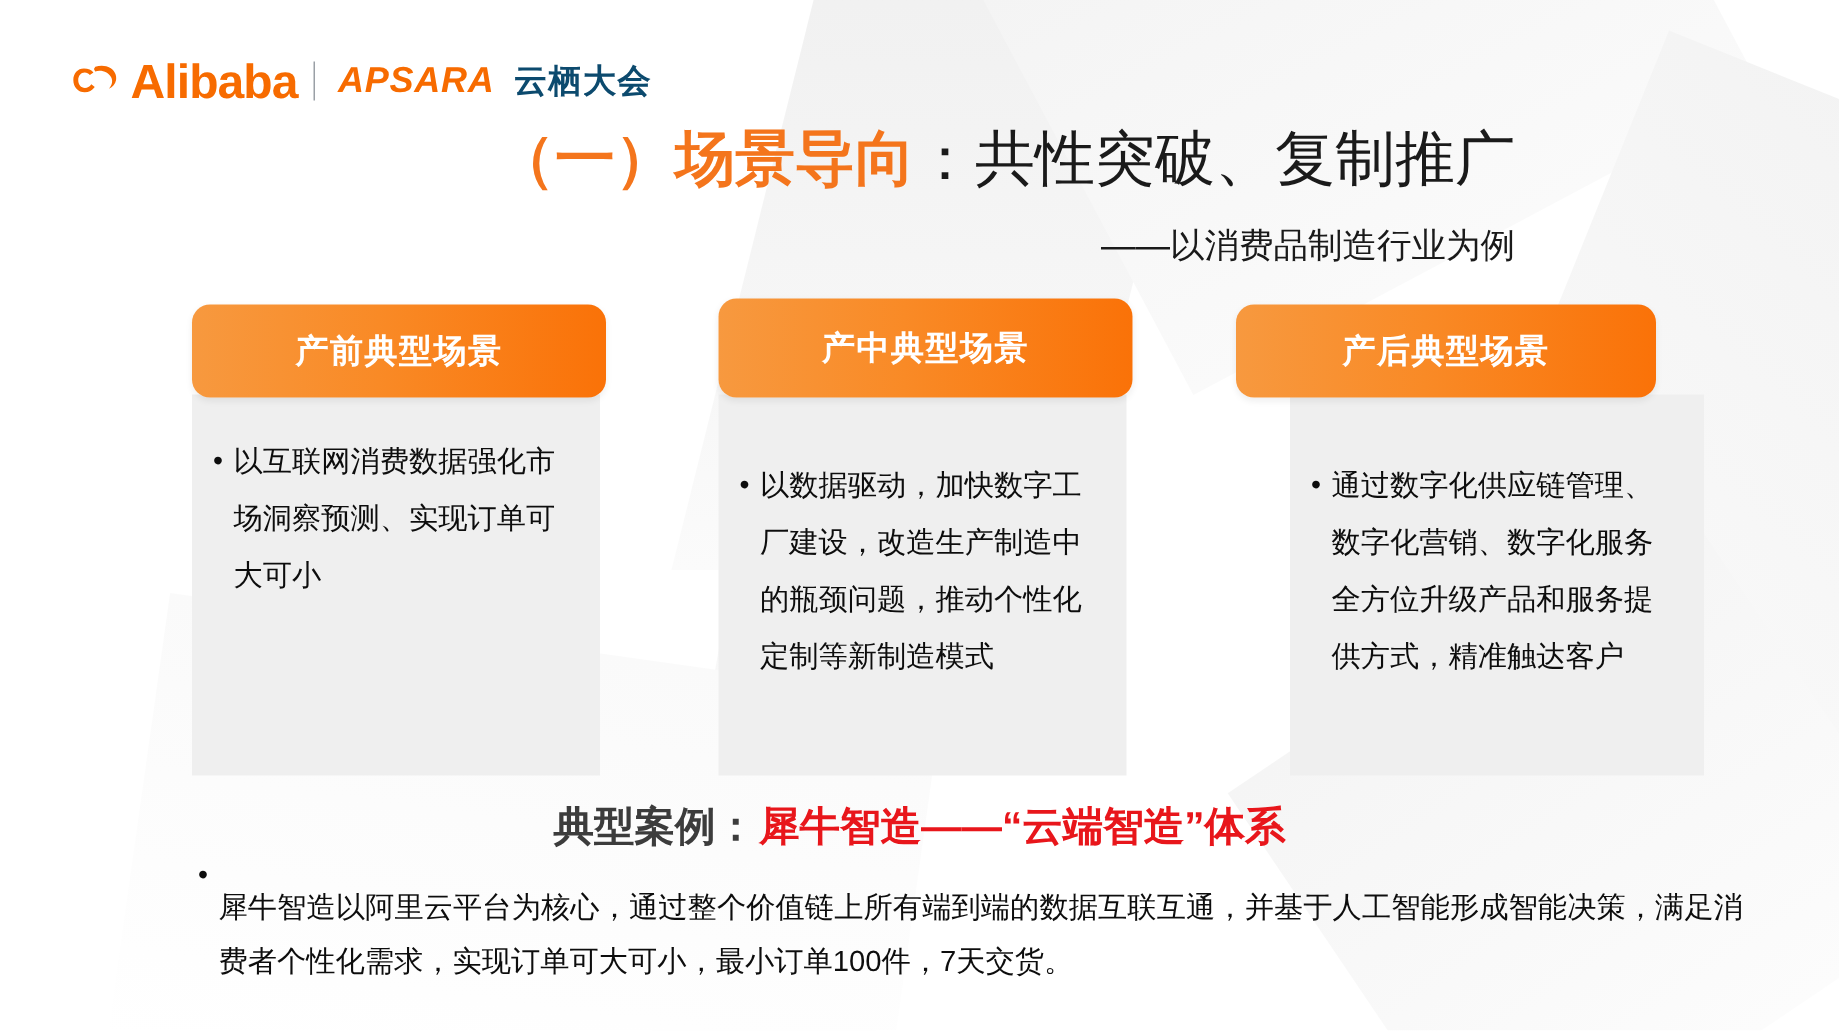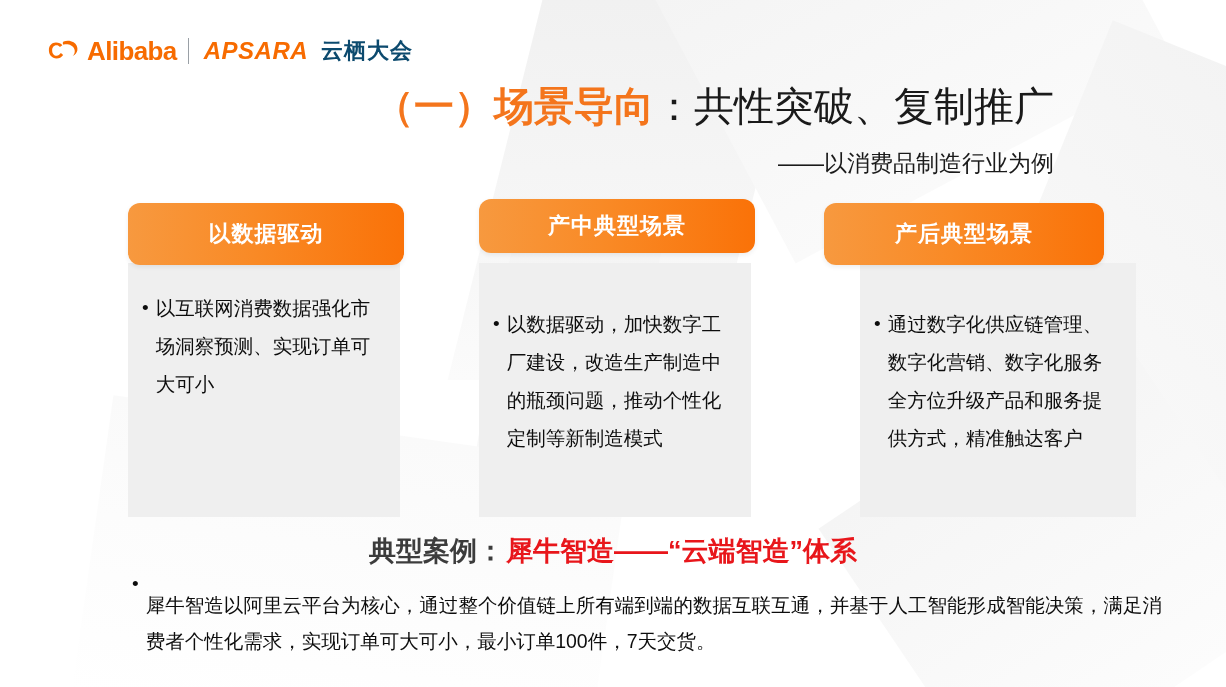--- a/index.html
+++ b/index.html
@@ -70,21 +70,21 @@
     position: absolute;
     top: 38px;
     left: 48px;
     display: flex;
     align-items: center;
     gap: 9px;
     z-index: 5;
   }
   .logo-mark { width: 30px; height: 26px; display: block; }
   .logo-word {
-    font-size: 26px;
+    font-size: 32px;
     font-weight: bold;
     color: #F76B00;
     letter-spacing: -0.6px;
     line-height: 1;
   }
   .logo-divider {
     width: 1px;
     height: 26px;
     background: #9aa0a6;
     margin: 0 6px 0 2px;
@@ -107,21 +107,20 @@
   }
 
   
   .title-block {
     position: absolute;
     top: 84px;
     left: 0;
     width: 1010px;
     text-align: right;
     z-index: 5;
-    padding-left: 44px;
   }
   .title {
     font-size: 40px;
     font-weight: bold;
     line-height: 1.1;
     white-space: nowrap;
     color: #1a1a1a;
   }
   .title .accent { color: #F4751C; }
   .title .plain { font-weight: normal; color: #1a1a1a; }
@@ -168,21 +167,21 @@
     font-size: 19px;
     line-height: 1.95;
     color: #0d0d0d;
     flex: 0 0 auto;
   }
 
   
   #card1 .card-head { left: 128px; top: 203px; width: 276px; height: 62px; }
   #card1 .card-body { left: 128px; top: 263px; width: 272px; height: 254px; }
   
-  #card2 .card-head { left: 479px; top: 199px; width: 276px; height: 54px; }
+  #card2 .card-head { left: 479px; top: 199px; width: 276px; height: 66px; }
   #card2 .card-body { left: 479px; top: 263px; width: 272px; height: 254px; }
   #card2 .card-body { padding-top: 42px; }
   
   #card3 .card-head { left: 824px; top: 203px; width: 280px; height: 62px; }
   #card3 .card-body { left: 860px; top: 263px; width: 276px; height: 254px; }
   #card3 .card-body { padding-top: 42px; }
 
   
   .case-head {
     position: absolute;
@@ -250,21 +249,21 @@
   </div>
 
   <div class="title-block">
     <div class="title"><span class="accent">（一）</span><span class="accent">场景导向</span><span class="plain">：共性突破、复制推广</span></div>
     <div class="subtitle">——以消费品制造行业为例</div>
   </div>
 
   <div class="cards">
 
     <div class="card" id="card1">
-      <div class="card-head">以数据驱动</div>
+      <div class="card-head">产前典型场景</div>
       <div class="card-body">
         <div class="bullet">
           <span class="dot">•</span>
           <span>以互联网消费数据强化市场洞察预测、实现订单可大可小</span>
         </div>
       </div>
     </div>
 
     <div class="card" id="card2">
       <div class="card-head">产中典型场景</div>

